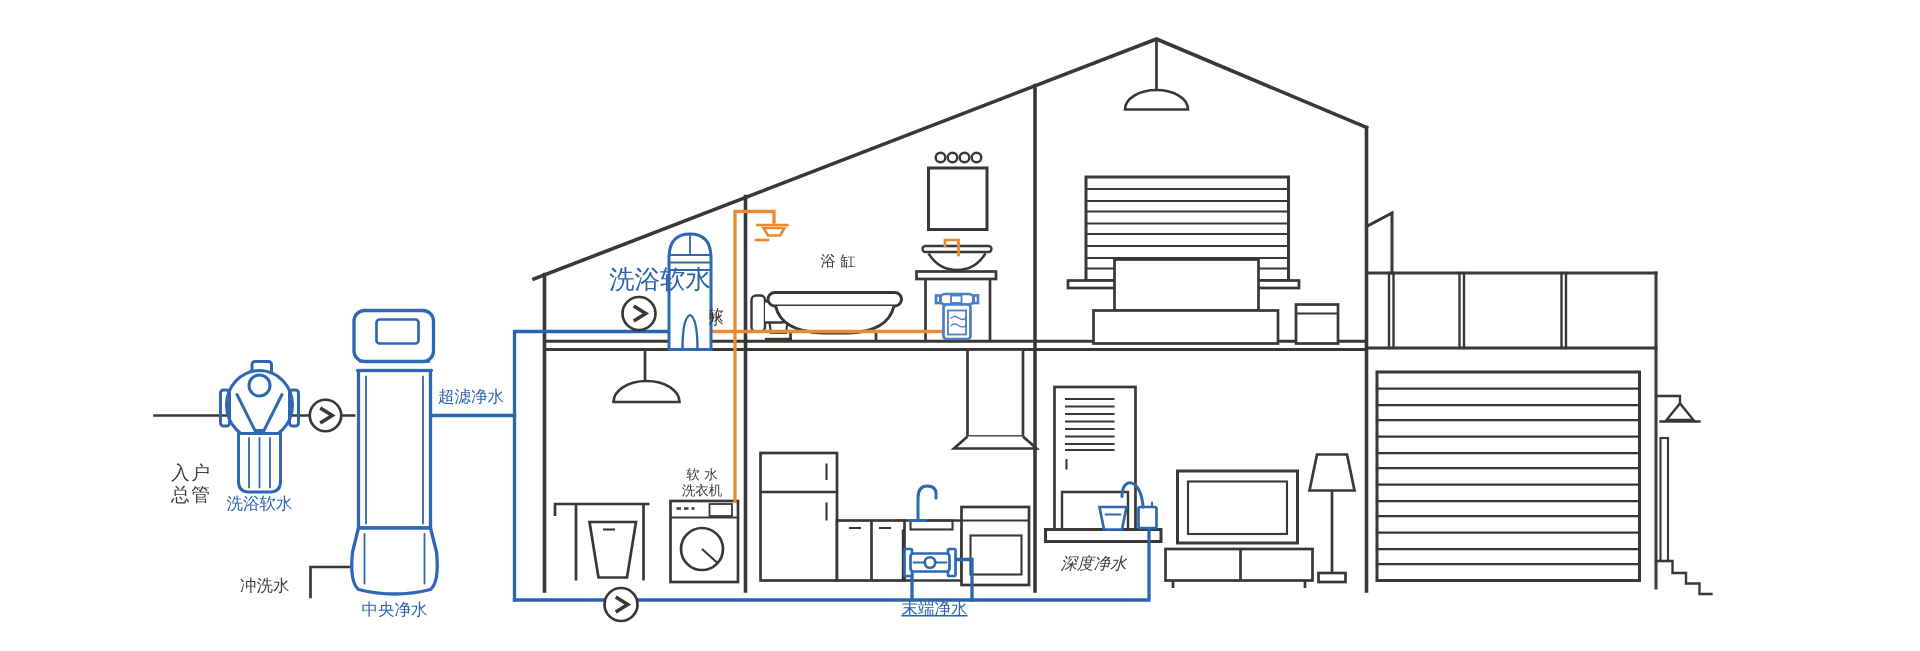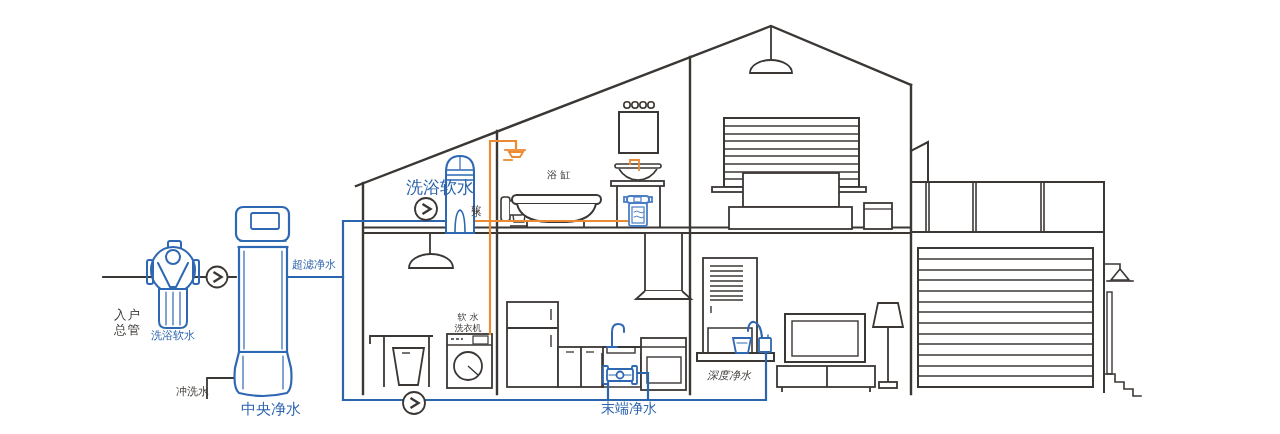--- a/index.html
+++ b/index.html
@@ -300,23 +300,23 @@
       <circle cx="414" cy="403" r="11" fill="#fff" stroke="#3b3735" stroke-width="1.8"></circle>
       <path d="M410.5,398 L418.5,403 L410.5,408" fill="none" stroke="#3b3735" stroke-width="2.4"></path>
     </g>
   </g>
 </svg>
 
 <div class="label" style="left:114px;top:282px;font-size:12.5px;letter-spacing:1px;margin-top:26px;">入户
 总管</div>
 <div class="label blue" style="left:151px;top:330px;font-size:11px;">洗浴软水</div>
 <div class="label blue" style="left:292px;top:259px;font-size:11px;">超滤净水</div>
-<div class="label blue" style="left:241px;top:401px;font-size:15px;">中央净水</div>
-<div class="label" style="left:176px;top:386px;font-size:11px;font-family:Liberation Mono, monospace;">冲洗水</div>
+<div class="label blue" style="left:241px;top:401px;font-size:11px;">中央净水</div>
+<div class="label" style="left:160px;top:386px;font-size:11px;font-family:Liberation Mono, monospace;">冲洗水</div>
 <div class="label blue" style="left:406px;top:177px;font-size:17px;">洗浴软水</div>
 <div class="label v" style="left:470px;top:196px;font-size:10px;">软水</div>
 <div class="label" style="left:547px;top:169px;font-size:10px;">浴 缸</div>
 <div class="label ctr" style="left:444px;top:312px;width:48px;font-size:9px;">软 水
 洗衣机</div>
-<div class="label blue" style="left:601px;top:400px;font-size:14px;">末端净水</div>
+<div class="label blue" style="left:601px;top:400px;font-size:11px;text-decoration:underline;">末端净水</div>
 <div class="label" style="left:707px;top:370px;font-size:11px;font-style:italic;">深度净水</div>
 
 </div>
 
 </body></html>

